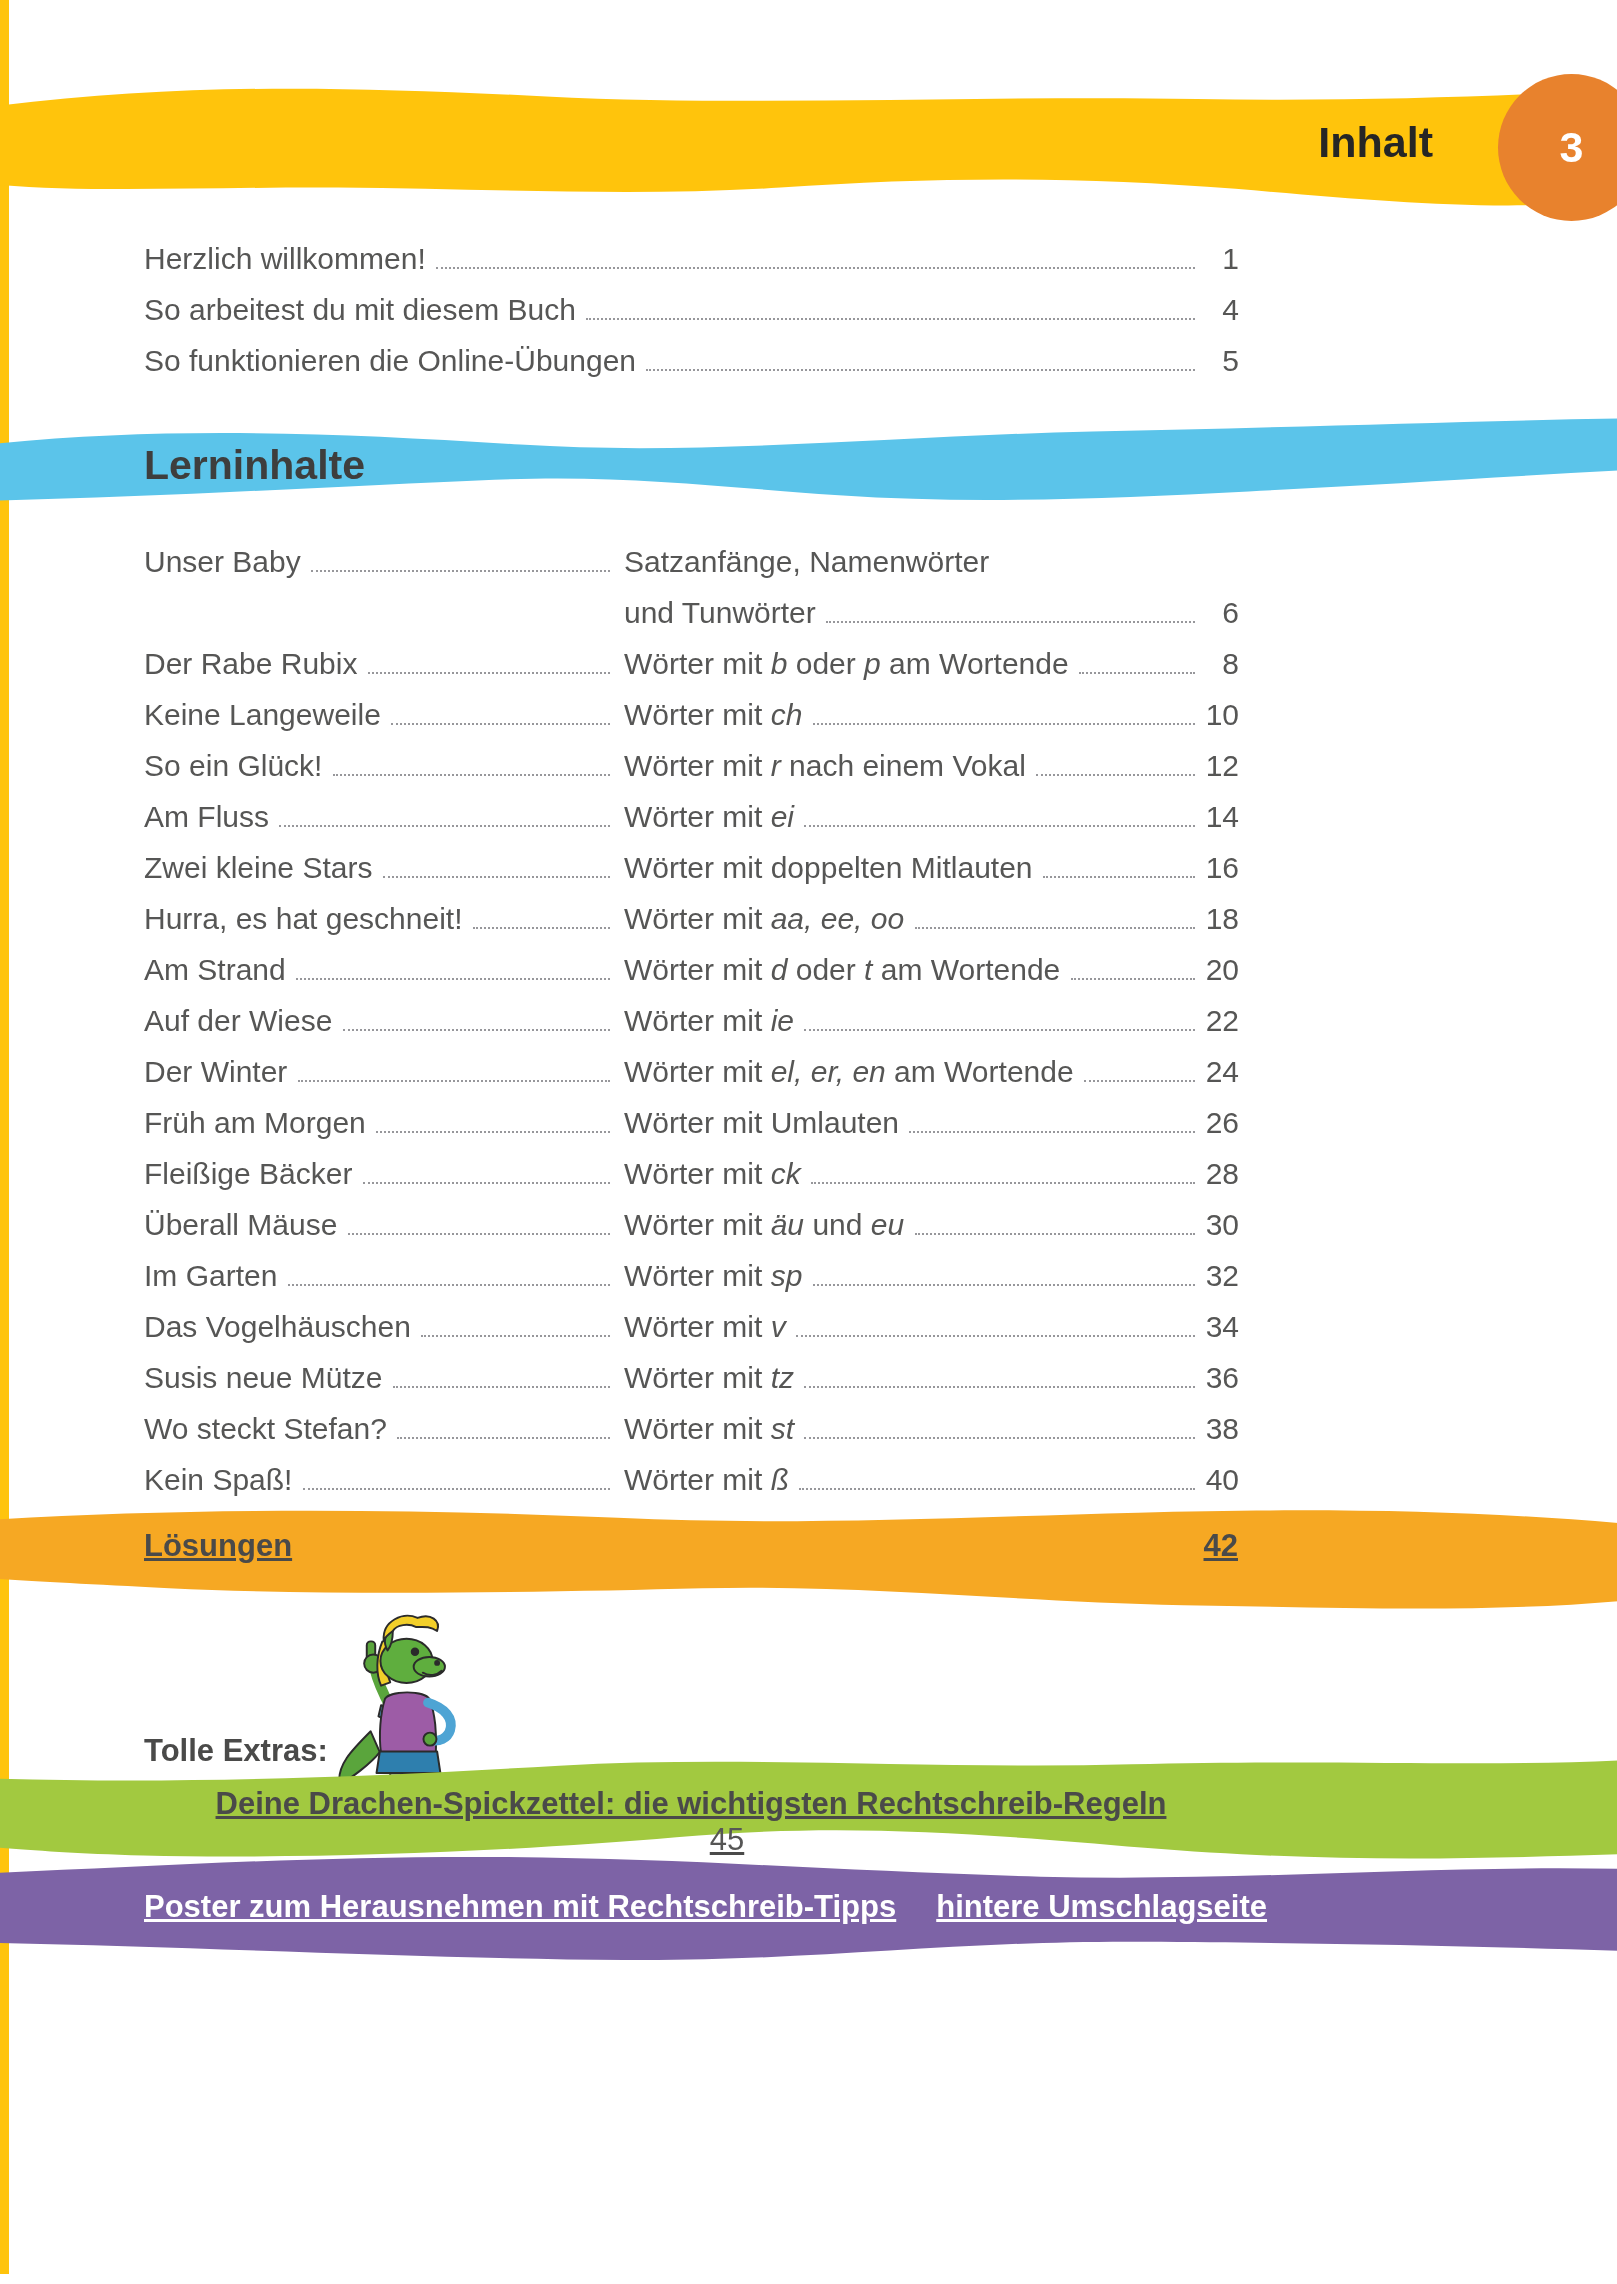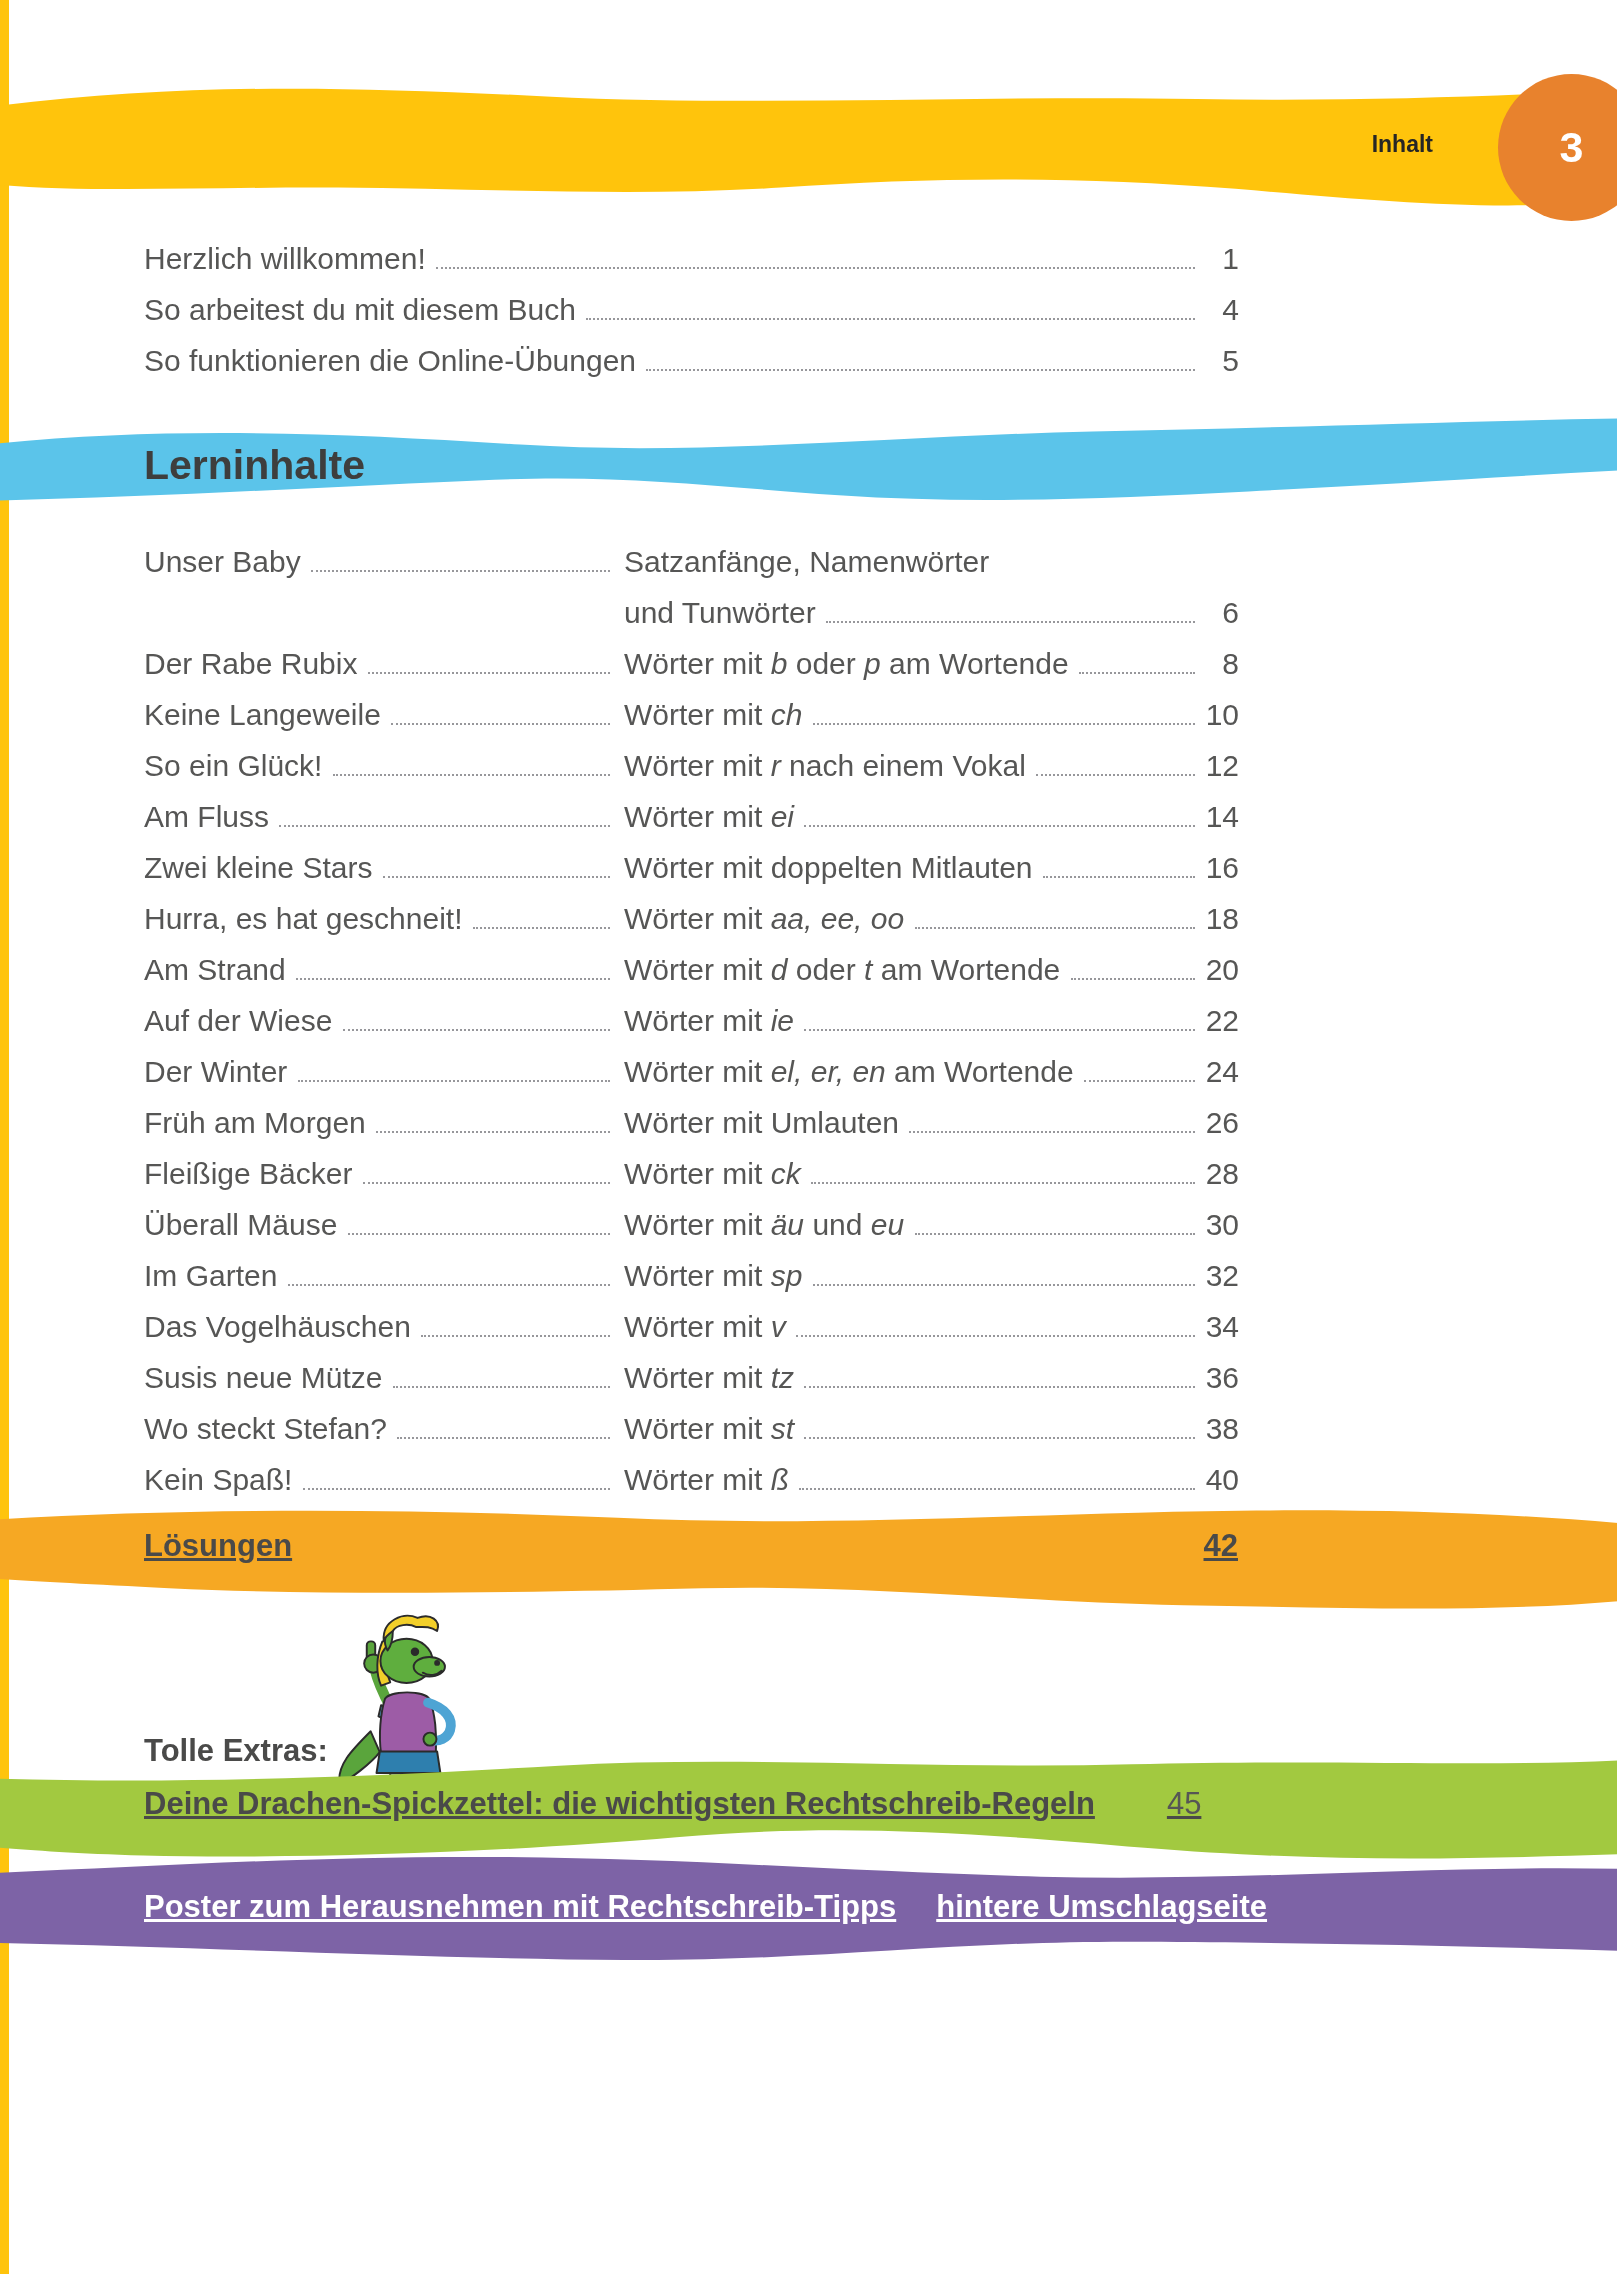--- a/index.html
+++ b/index.html
@@ -9,22 +9,22 @@
     background:#ffffff;
     font-family:"Liberation Sans", sans-serif;
     -webkit-font-smoothing:antialiased;
   }
   .band { position:absolute; left:0; width:1618px; z-index:2; }
   .left-stripe {
     position:absolute; left:0; top:0; width:8.5px; height:2274px;
     background:#ffc40c; z-index:1;
   }
   .header-title {
-    position:absolute; left:1209px; top:131px; width:224px;
-    text-align:right; font-size:23px; font-weight:bold; color:#262625;
+    position:absolute; left:1209px; top:118px; width:224px;
+    text-align:right; font-size:43px; font-weight:bold; color:#262625;
     z-index:3; white-space:nowrap;
   }
   .page-badge {
     position:absolute; left:1498px; top:74px; width:147px; height:147px;
     border-radius:50%; background:#e8822d; z-index:3;
     display:flex; align-items:center; justify-content:center;
   }
   .page-badge span { color:#ffffff; font-size:43px; font-weight:bold; }
   .section-title {
     position:absolute; left:144px; top:442px; font-size:41px; font-weight:bold;
@@ -51,21 +51,21 @@
   .band-textrow {
     position:absolute; left:144px; width:1094px; z-index:3;
     display:flex; align-items:center; white-space:nowrap;
     font-weight:bold; font-size:31px; color:#4a4a49;text-decoration:underline;
   }
   #solutions-row { top:1528px; justify-content:space-between; }
   #extras-label {
     position:absolute; left:144px; top:1733px; font-size:31px; font-weight:bold;
     color:#4a4a49; z-index:3; white-space:nowrap;
   }
-  #cheatsheet-row { top:1786px; }
+  #cheatsheet-row { top:1786px;flex-direction:column; }
   #cheatsheet-row .num { margin-left:72px; font-weight:normal; color:#565655; }
   #poster-row { top:1889px; color:#ffffff; width:1235px; }
   #poster-row .pageref { margin-left:40px; }
   #mascot { position:absolute; left:325px; top:1601px; z-index:1; }
   i { font-style:italic; }
 </style>
 </head>
 <body>
 
 <div class="left-stripe"></div>

